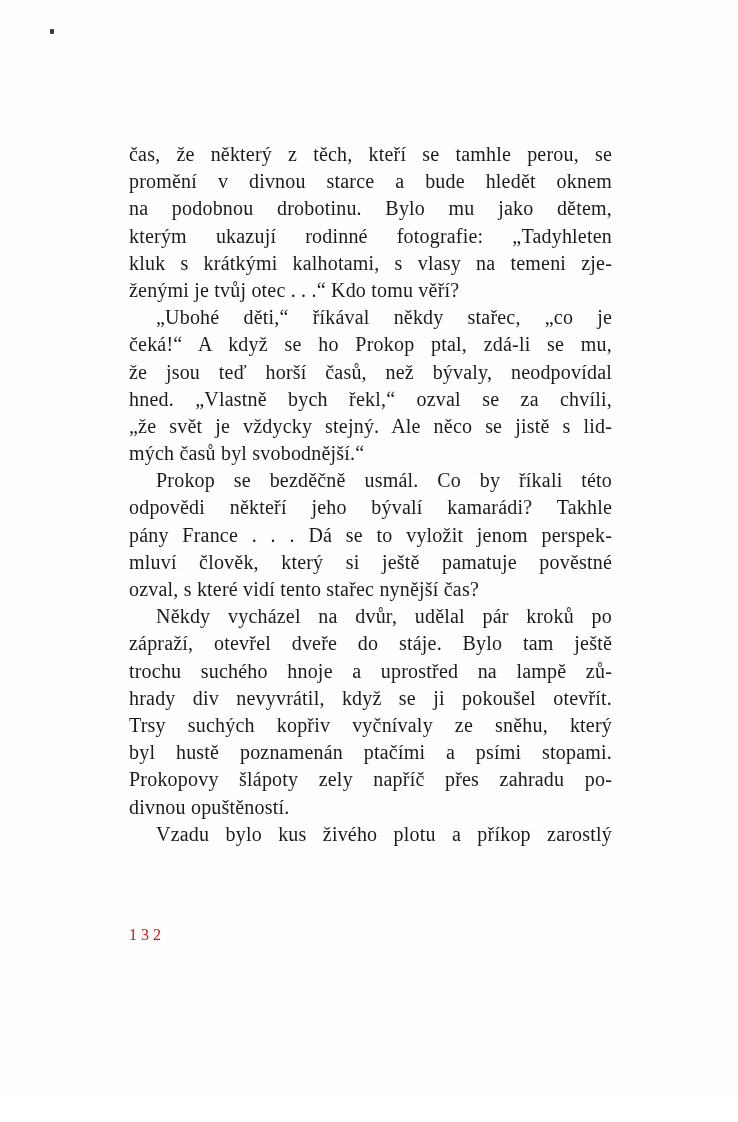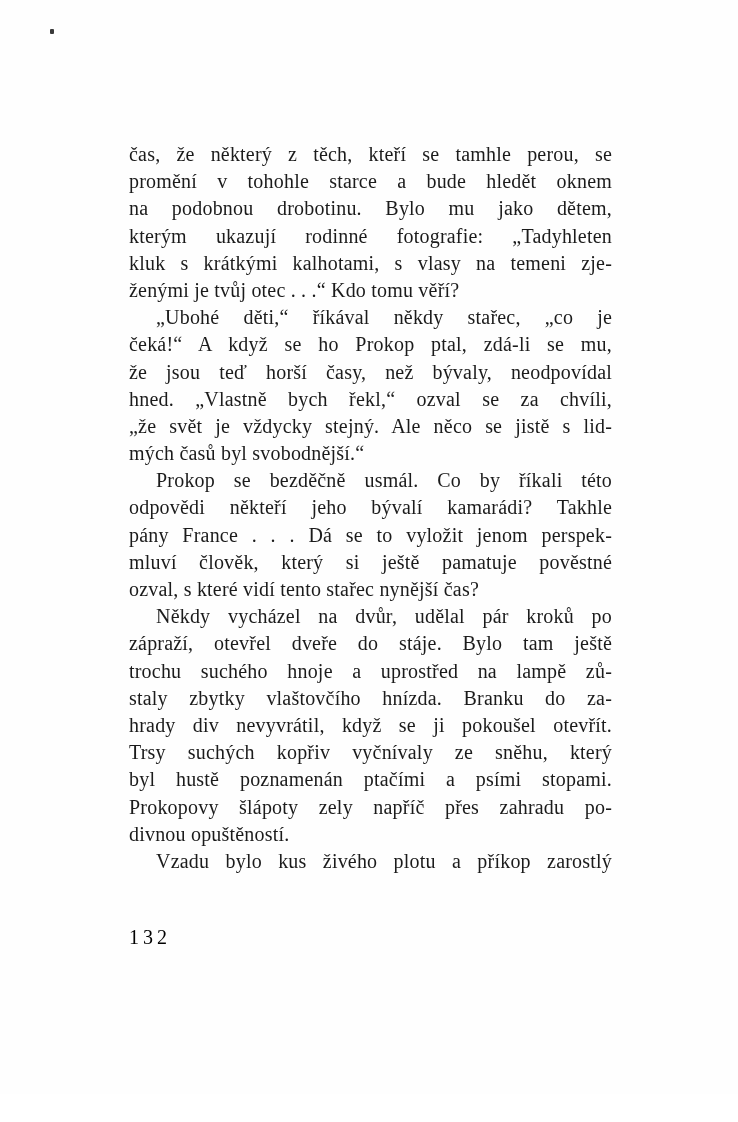--- a/index.html
+++ b/index.html
@@ -51,60 +51,59 @@
     text-align-last: left;
     -moz-text-align-last: left;
   }
   .line.indent {
     text-indent: 27px;
   }
   .page-number {
     position: absolute;
     left: 129px;
     top: 926px;
-    font-size: 20px;
+    font-size: 16px;
     letter-spacing: 4px;
     font-variant-numeric: oldstyle-nums;
-    color: #000000;
+    color: #b91c1c;
   }
 </style>
 </head>
 <body>
 
 <div class="page">
   <div class="speck"></div>
   <div class="text-block" id="text-block">
       <div class="paragraph">
         <div class="line">čas, že některý z těch, kteří se tamhle perou, se</div>
-        <div class="line">promění v tohohle starce a bude hledět oknem</div>
+        <div class="line">promění v divnou starce a bude hledět oknem</div>
         <div class="line">na podobnou drobotinu. Bylo mu jako dětem,</div>
         <div class="line">kterým ukazují rodinné fotografie: „Tadyhleten</div>
         <div class="line">kluk s krátkými kalhotami, s vlasy na temeni zje-</div>
         <div class="line last">ženými je tvůj otec . . .“ Kdo tomu věří?</div>
       </div>
       <div class="paragraph">
         <div class="line indent">„Ubohé děti,“ říkával někdy stařec, „co je</div>
         <div class="line">čeká!“ A když se ho Prokop ptal, zdá-li se mu,</div>
-        <div class="line">že jsou teď horší časy, než bývaly, neodpovídal</div>
+        <div class="line">že jsou teď horší časů, než bývaly, neodpovídal</div>
         <div class="line">hned. „Vlastně bych řekl,“ ozval se za chvíli,</div>
         <div class="line">„že svět je vždycky stejný. Ale něco se jistě s lid-</div>
         <div class="line last">mých časů byl svobodnější.“</div>
       </div>
       <div class="paragraph">
         <div class="line indent">Prokop se bezděčně usmál. Co by říkali této</div>
         <div class="line">odpovědi někteří jeho bývalí kamarádi? Takhle</div>
         <div class="line">pány France . . . Dá se to vyložit jenom perspek-</div>
         <div class="line">mluví člověk, který si ještě pamatuje pověstné</div>
         <div class="line last">ozval, s které vidí tento stařec nynější čas?</div>
       </div>
       <div class="paragraph">
         <div class="line indent">Někdy vycházel na dvůr, udělal pár kroků po</div>
         <div class="line">zápraží, otevřel dveře do stáje. Bylo tam ještě</div>
         <div class="line">trochu suchého hnoje a uprostřed na lampě zů-</div>
-        <div class="line">staly zbytky vlaštovčího hnízda. Branku do za-</div>
         <div class="line">hrady div nevyvrátil, když se ji pokoušel otevřít.</div>
         <div class="line">Trsy suchých kopřiv vyčnívaly ze sněhu, který</div>
         <div class="line">byl hustě poznamenán ptačími a psími stopami.</div>
         <div class="line">Prokopovy šlápoty zely napříč přes zahradu po-</div>
         <div class="line last">divnou opuštěností.</div>
       </div>
       <div class="paragraph">
         <div class="line indent">Vzadu bylo kus živého plotu a příkop zarostlý</div>
       </div>
     </div>

